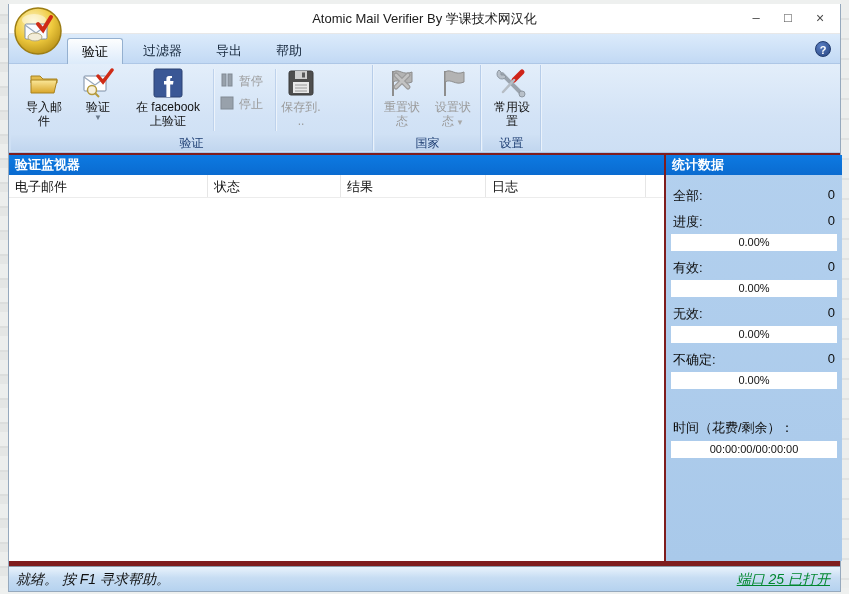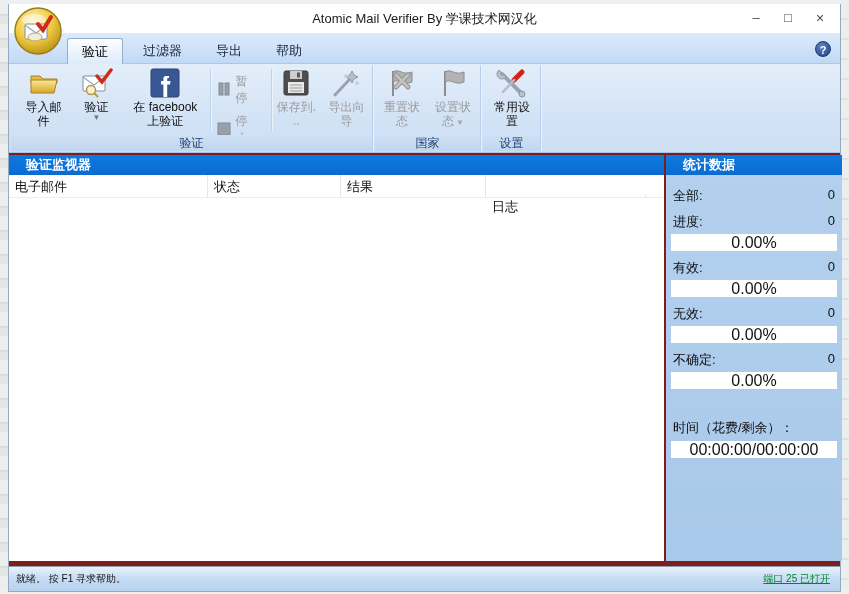--- a/index.html
+++ b/index.html
@@ -73,43 +73,43 @@
   .b-verify { width:50px; }
   .b-facebook { width:90px; }
   .b-save { width:50px; }
   .b-export { width:52px; }
   .b-reset { width:50px; margin-left:2px; }
   .b-set { width:52px; }
   .b-common { width:54px; margin-left:2px; }
 
   
   .content { position:absolute; left:0; top:151px; width:100%; height:406px; }
-  .phdr { height:20px; line-height:20px; padding-left:17px; font-size:13px; font-weight:bold;
+  .phdr { height:20px; line-height:20px; padding-left:6px; font-size:13px; font-weight:bold;
     color:#ffffff; background:linear-gradient(#0d7ae2,#0a6bd0); }
   .monitor { position:absolute; left:0; top:0; width:655px; height:406px; background:#ffffff; }
   .colhdr { display:flex; height:23px; background:#ffffff; border-bottom:1px solid #ececec;
     font-size:13px; color:#111; }
   .col { line-height:23px; padding-left:6px; border-right:1px solid #e6e6e6; cursor:default; }
-  .c0 { width:199px; } .c1 { width:133px; } .c2 { width:145px; } .c3 { width:160px;margin-top:20px; }
+  .c0 { width:199px; } .c1 { width:133px; } .c2 { width:145px; } .c3 { width:160px; }
   .c4 { flex:1; border-right:none; }
   .listbody { height:362px; background:#ffffff; }
 
   .statspanel { position:absolute; left:657px; top:0; width:176px; height:406px;
     background:linear-gradient(#b3d0ee,#a9c9ea); }
   .statsbody { padding:4px 5px; }
   .srow { display:flex; justify-content:space-between; font-size:13px; color:#0d0d0d;
     margin:8px 2px 3px 2px; }
-  .pbar { height:17px; line-height:17px; background:#ffffff; text-align:center; font-size:16px;
+  .pbar { height:17px; line-height:17px; background:#ffffff; text-align:center; font-size:11px;
     color:#111; margin:1px 0 2px 0; }
   .timelabel { font-size:13px; color:#0d0d0d; margin:30px 2px 4px 2px; }
 
   
   .statusbar { position:absolute; left:0; top:562px; width:100%; height:25px;
     background:linear-gradient(#e9f3fc,#c7ddf3 45%,#b5d2ef);
-    border-top:1px solid #8a9aa9; font-size:10px; color:#111; }
+    border-top:1px solid #8a9aa9; font-size:14px; color:#111;font-style:italic; }
   .status-left { position:absolute; left:7px; top:0; line-height:24px; }
   .status-right { position:absolute; right:10px; top:0; line-height:24px; color:#00872e;
     text-decoration:underline; cursor:pointer; }
 </style>
 </head>
 <body>
 
 <div class="screen">
   <div class="bg-strip left"></div>
   <div class="bg-strip right"></div>
@@ -233,32 +233,20 @@
                 <rect x="7" y="14" width="16" height="11" fill="#e9e9e9"></rect>
                 <line x1="9" y1="17" x2="21" y2="17" stroke="#9a9a9a"></line>
                 <line x1="9" y1="20" x2="21" y2="20" stroke="#9a9a9a"></line>
                 <line x1="9" y1="23" x2="21" y2="23" stroke="#9a9a9a"></line>
               </svg>
             </span>
             <span>保存到.</span>
             <span>..</span>
           </div>
 
-          <div class="rbtn b-export disabled">
-            <span class="ico">
-              <svg width="32" height="32" viewBox="0 0 32 32">
-                <line x1="5" y1="28" x2="19" y2="13" stroke="#9aa3ad" stroke-width="3" stroke-linecap="round"></line>
-                <path d="M22,4 l2,4 4,2 -4,2 -2,4 -2,-4 -4,-2 4,-2 z" fill="#b8c0c9" stroke="#8d97a1"></path>
-                <path d="M27,13 l1,2 2,1 -2,1 -1,2 -1,-2 -2,-1 2,-1 z" fill="#c7ced6"></path>
-                <path d="M16,6 l1,2 2,1 -2,1 -1,2 -1,-2 -2,-1 2,-1 z" fill="#c7ced6"></path>
-              </svg>
-            </span>
-            <span>导出向</span>
-            <span>导</span>
-          </div>
         </div>
         <div class="glabel">验证</div>
       </div>
 
       <div class="rgroup g2">
         <div class="rbuttons">
           <div class="rbtn b-reset disabled">
             <span class="ico">
               <svg width="32" height="32" viewBox="0 0 32 32">
                 <line x1="7" y1="4" x2="7" y2="29" stroke="#8d8d8d" stroke-width="2"></line>

